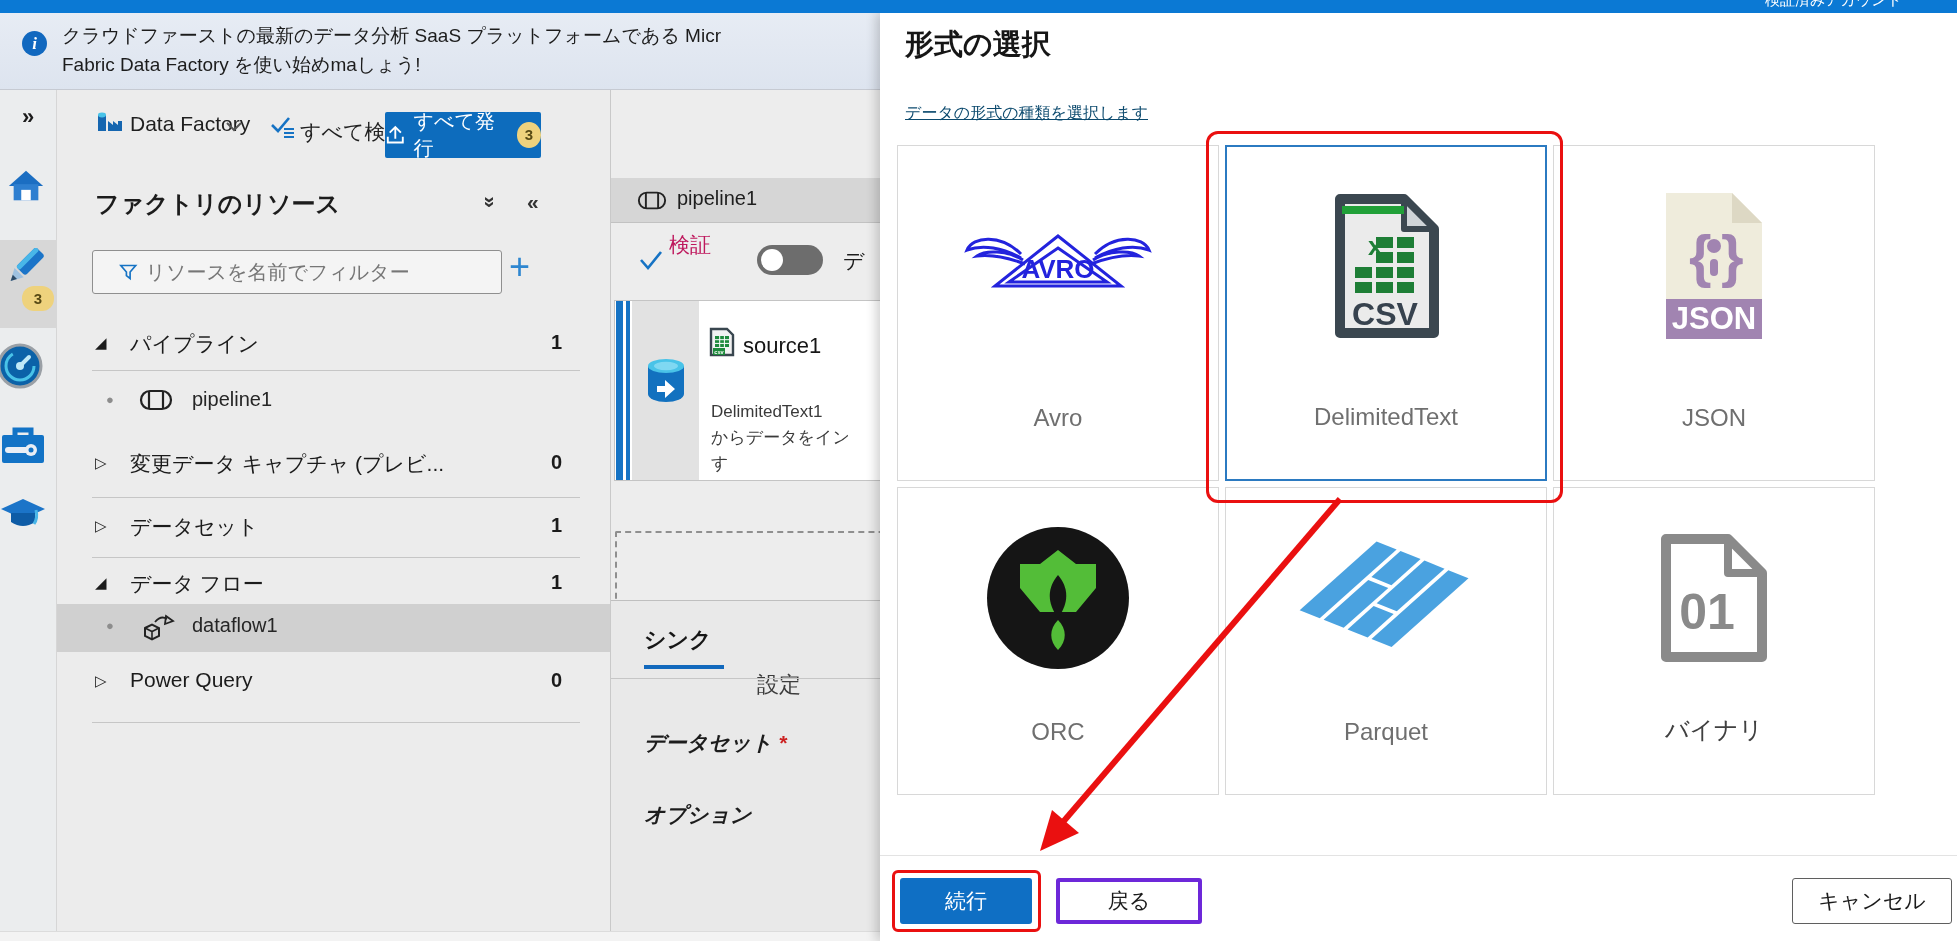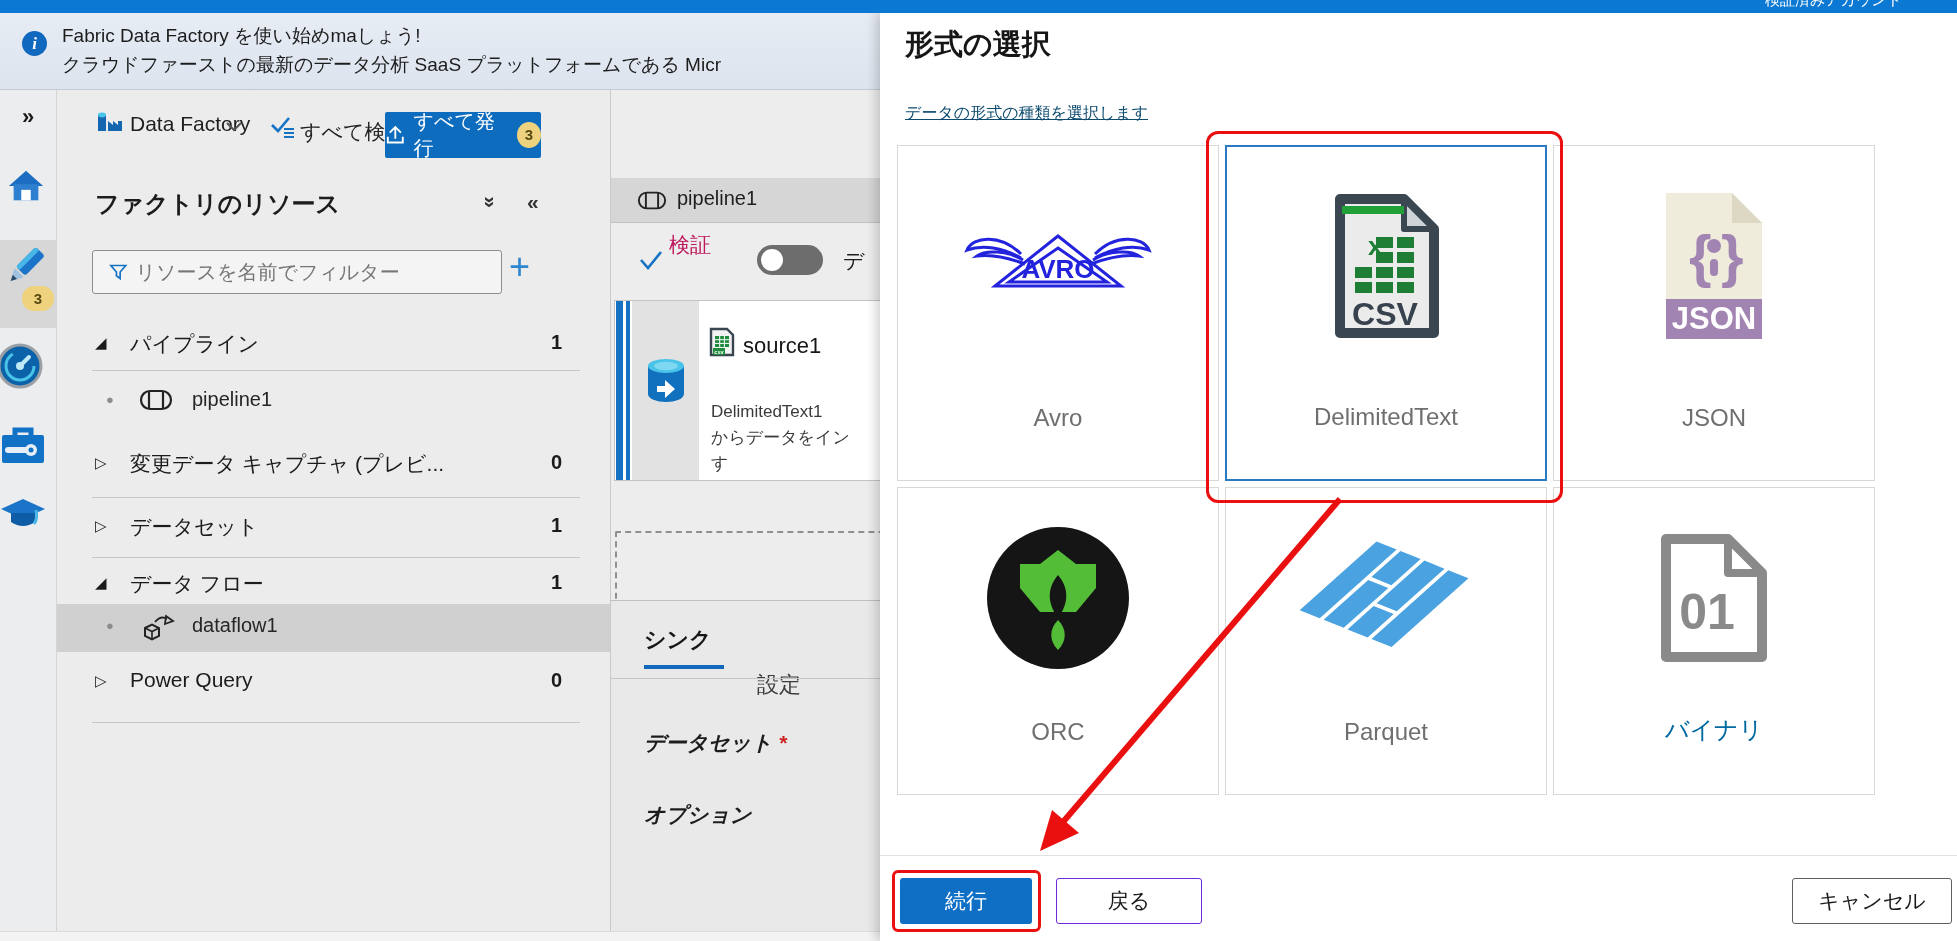--- a/index.html
+++ b/index.html
@@ -30,21 +30,21 @@
   
   #leftpanel { left:57px; top:90px; width:553px; height:841px; background:#ececec; z-index:2; }
   .tbtn-label { font-size:21px; color:#1f1f1f; }
   #publish-btn { position:absolute; left:328px; top:22px; width:156px; height:46px; background:#0d6cbd;
     border-radius:2px; color:#fff; display:flex; align-items:center; justify-content:center; gap:8px; }
   #publish-btn .lbl { font-size:20px; }
   #publish-btn .yellow-badge { position:static; width:26px; height:26px; line-height:26px; border-radius:50%; }
   .res-title { position:absolute; left:38px; top:98px; font-size:24px; font-weight:600; color:#1c1c1c; }
   .dbl-chev { position:absolute; font-size:21px; color:#333; font-weight:600; }
   #filter-wrap { position:absolute; left:35px; top:160px; width:410px; height:44px; background:#f4f4f4;
-    border:1px solid #8f8f8f; border-radius:3px; display:flex; align-items:center; padding:0 16px; gap:8px; }
+    border:1px solid #8f8f8f; border-radius:3px; display:flex; align-items:center; padding:0 26px; gap:8px; }
   #filter-wrap input { border:none; outline:none; background:transparent; font-size:20px; color:#333; width:100%;
     font-family:"Liberation Sans", sans-serif; }
   #filter-wrap input::placeholder { color:#767676; }
   .add-btn { position:absolute; left:452px; top:156px; font-size:36px; font-weight:300; color:#2e86d0; }
 
   .tree-row { position:absolute; left:0; width:553px; height:44px; }
   .tree-row .tri { position:absolute; left:38px; top:12px; font-size:15px; color:#1b1b1b; }
   .tree-row .lbl { position:absolute; left:73px; top:8px; font-size:21px; font-weight:400; color:#1b1b1b;
      white-space:nowrap; }
   .tree-row .cnt { position:absolute; right:48px; top:9px; font-size:20px; font-weight:600; color:#1b1b1b; }
@@ -88,48 +88,48 @@
   #dialog { left:880px; top:13px; width:1077px; height:928px; background:#fff; z-index:10;
     box-shadow:-4px 0 10px rgba(0,0,0,.18); }
   #dialog .title { position:absolute; left:25px; top:12px; font-size:29px; font-weight:700; color:#161616; }
   #dialog .subtitle { position:absolute; left:25px; top:90px; font-size:16px; color:#0c4a6e;text-decoration:underline; }
   .fcard { position:absolute; width:322px; background:#fff; border:1px solid #d8d8d8; }
   .fcard.sel { border:2px solid #2b7ac1; }
   .fcard .icwrap { position:absolute; left:0; top:0; width:100%; height:72%;
     display:flex; align-items:center; justify-content:center; }
   .fcard .flabel { position:absolute; left:0; bottom:48px; width:100%; text-align:center;
     font-size:24px; color:#6f6f6f; }
-  .fcard .flabel.dis { color:#0369a1; }
+  .fcard .flabel.dis { color:#404040; }
   #foot-div { position:absolute; left:0; top:842px; width:1077px; height:1px; background:#e3e3e3; }
   .btn { position:absolute; top:865px; height:46px; font-size:21px; display:flex; align-items:center;
     justify-content:center; border-radius:3px; font-family:"Liberation Sans", sans-serif; }
   #btn-continue { left:20px; width:132px; background:#0f6fc4; color:#fff; }
-  #btn-back { left:176px; width:146px; background:#fff; border:1px solid #6d28d9; color:#1b1b1b; }
+  #btn-back { left:176px; width:146px; background:#fff; border:4px solid #6d28d9; color:#1b1b1b; }
   #btn-cancel { left:912px; width:160px; background:#fff; border:1px solid #5f5f5f; color:#1b1b1b; }
 
   
   .redbox { position:absolute; border:3px solid #ea1010; z-index:40; pointer-events:none; }
   #anno-card { left:1206px; top:131px; width:357px; height:372px; border-radius:12px; }
   #anno-btn { left:892px; top:870px; width:149px; height:62px; border-radius:6px; }
   #arrow-svg { position:absolute; left:0; top:0; width:1957px; height:941px; z-index:41; pointer-events:none; }
 </style>
 </head>
 <body>
 
 <div id="screen">
 
   <div id="topbar" class="abs">
     <span class="partial">検証済みアカウント</span>
   </div>
 
   <div id="banner" class="abs">
     <span class="info-badge">i</span>
     <div class="btext">
+      <div>クラウドファーストの最新のデータ分析 SaaS プラットフォームである Micr</div>
       <div>Fabric Data Factory を使い始めmaしょう!</div>
-      <div>クラウドファーストの最新のデータ分析 SaaS プラットフォームである Micr</div>
     </div>
   </div>
 
   <div id="iconbar" class="abs">
     <span class="rail-expand">»</span>
     <svg class="abs" style="left:7px;top:78px" width="38" height="38" viewBox="0 0 40 40">
       <polygon points="20,3 38,19 2,19" fill="#1b6ec2"></polygon>
       <rect x="7" y="17" width="26" height="17" fill="#2e7fd0"></rect>
       <rect x="15" y="23" width="10" height="11" fill="#fff"></rect>
     </svg>

